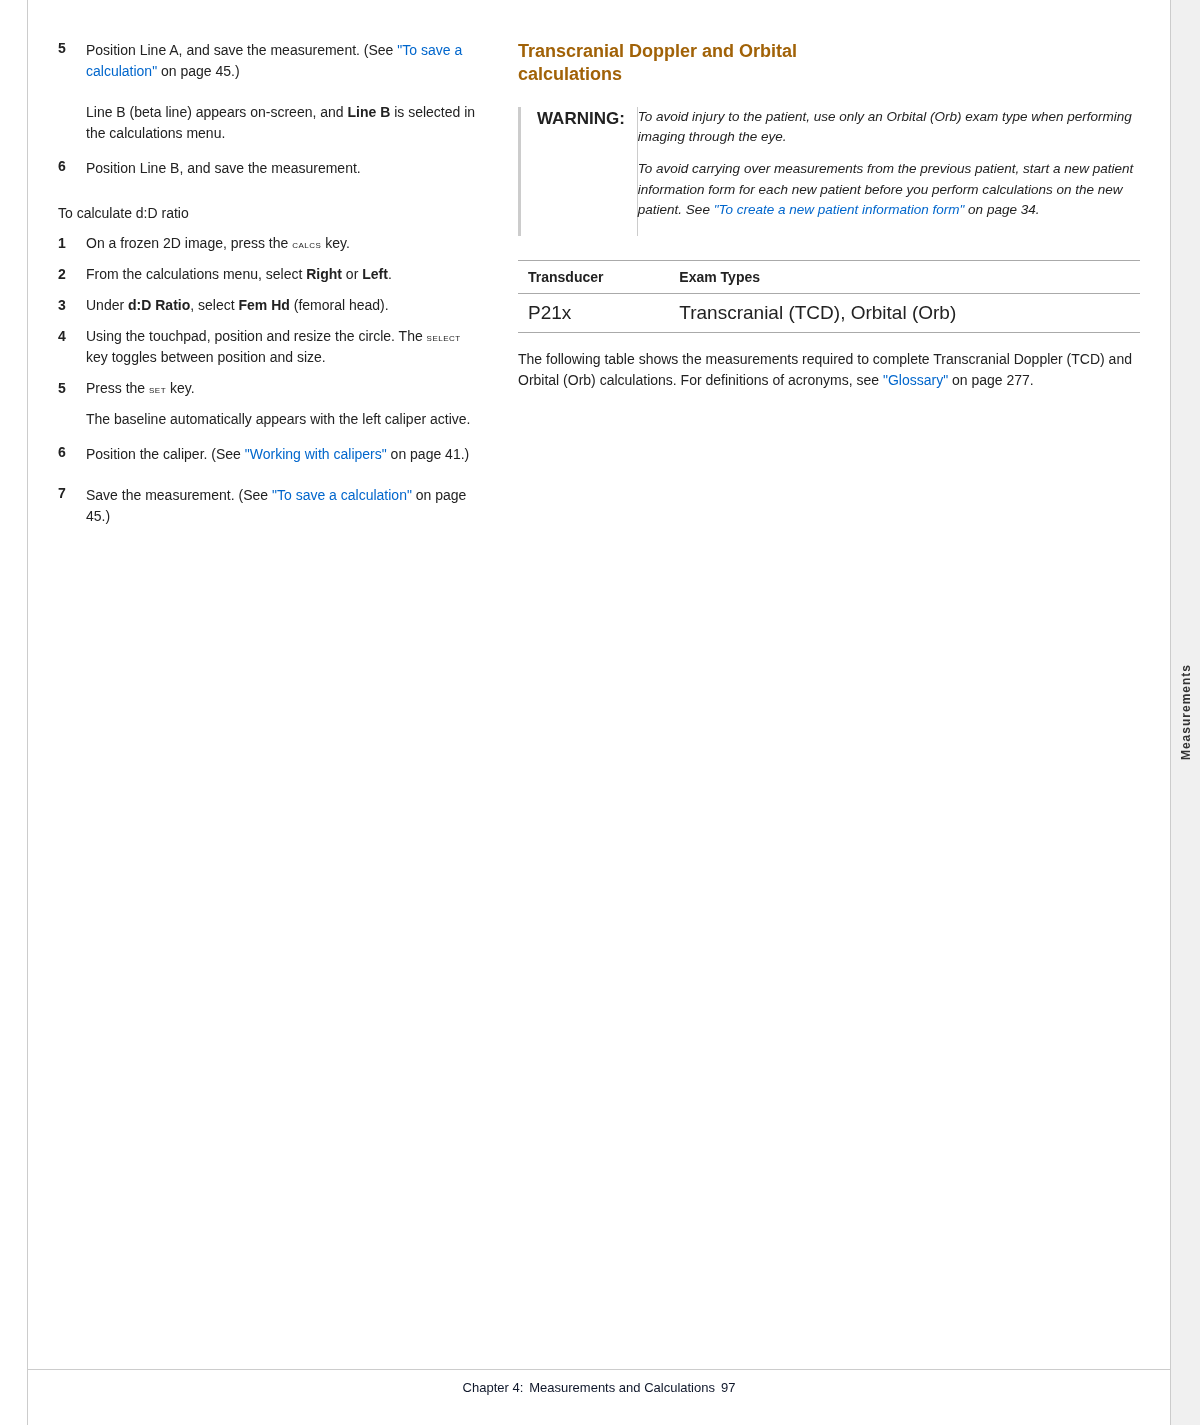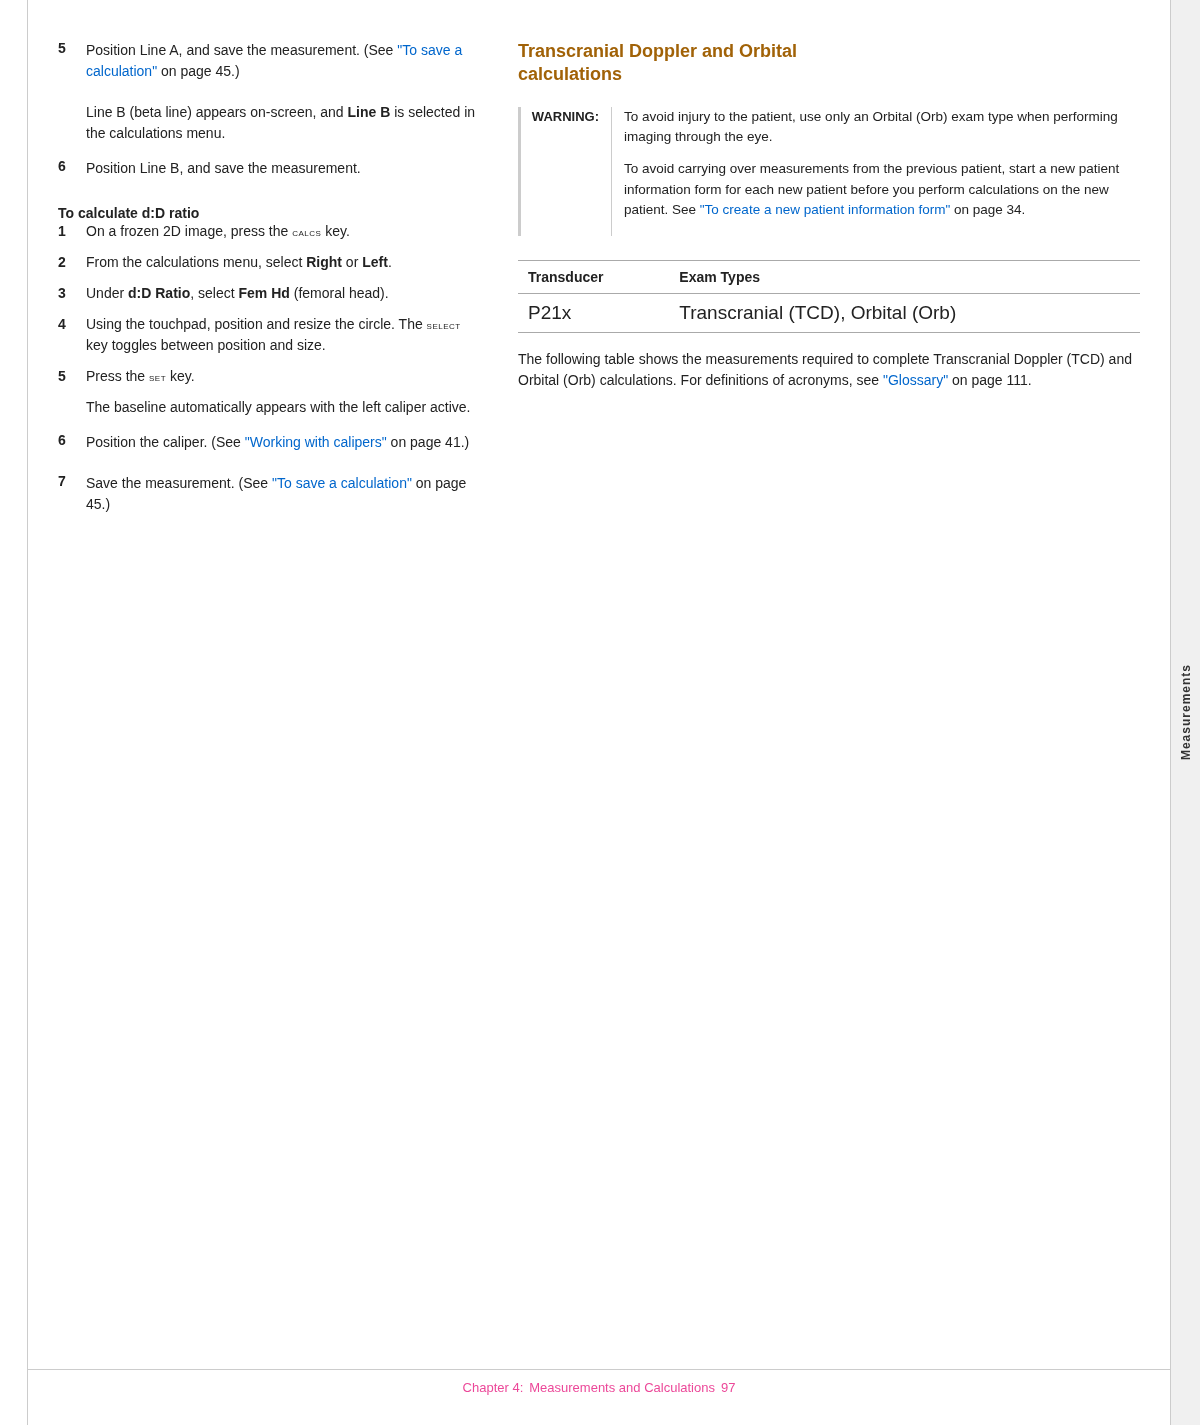--- a/index.html
+++ b/index.html
@@ -85,23 +85,23 @@
       flex: 1;
     }
 
     .step-content p {
       margin-bottom: 6px;
       line-height: 1.5;
     }
 
     
     .section-heading {
-      font-weight: bold;
-      font-size: 14px;
-      margin-bottom: 0;
+      font-weight: normal;
+      font-size: 14px;
+      margin-bottom: 12px;
       margin-top: 20px;
     }
 
     
     .sub-list {
       list-style: none;
       padding: 0;
       margin: 0;
     }
 
@@ -156,32 +156,33 @@
 
     
     .warning-box {
       display: flex;
       border-left: 3px solid #ccc;
       margin-bottom: 24px;
     }
 
     .warning-label {
       font-weight: bold;
-      font-size: 13px;
-      padding: 0 12px 0 0;
+      font-size: 17px;
+      padding: 0 12px 0 16px;
       flex-shrink: 0;
       min-width: 90px;
       text-align: right;
       padding-top: 2px;
     }
 
     .warning-content {
       flex: 1;
-      padding-left: 12px;
+      padding-left: 0;
       border-left: 1px solid #ccc;
+      font-style: italic;
     }
 
     .warning-content p {
       margin-bottom: 12px;
       line-height: 1.5;
       font-size: 13.5px;
     }
 
     .warning-content p:last-child {
       margin-bottom: 16px;
@@ -227,21 +228,21 @@
     .page-footer {
       position: absolute;
       bottom: 30px;
       left: 28px;
       right: 30px;
       border-top: 1px solid #ccc;
       padding-top: 10px;
       display: flex;
       justify-content: center;
       font-size: 13px;
-      color: #ec4899;
+      color: #0f172a;
     }
 
     .footer-text {
       display: flex;
       gap: 6px;
     }
   </style>
 </head>
 <body>
 
@@ -358,21 +359,21 @@
         </thead>
         <tbody>
           <tr class="table-row">
             <td>P21x</td>
             <td>Transcranial (TCD), Orbital (Orb)</td>
           </tr>
         </tbody>
       </table>
 
       <p class="following-text">
-        <span>The following table shows the measurements required to complete Transcranial Doppler (TCD) and Orbital (Orb) calculations. For definitions of acronyms, see </span><a class="link">"Glossary"</a><span> on page 111.</span>
+        <span>The following table shows the measurements required to complete Transcranial Doppler (TCD) and Orbital (Orb) calculations. For definitions of acronyms, see </span><a class="link">"Glossary"</a><span> on page 277.</span>
       </p>
 
     </div>
 
   </div>
 
   <div class="right-sidebar">
     <span class="sidebar-tab-label">Measurements</span>
   </div>
 

